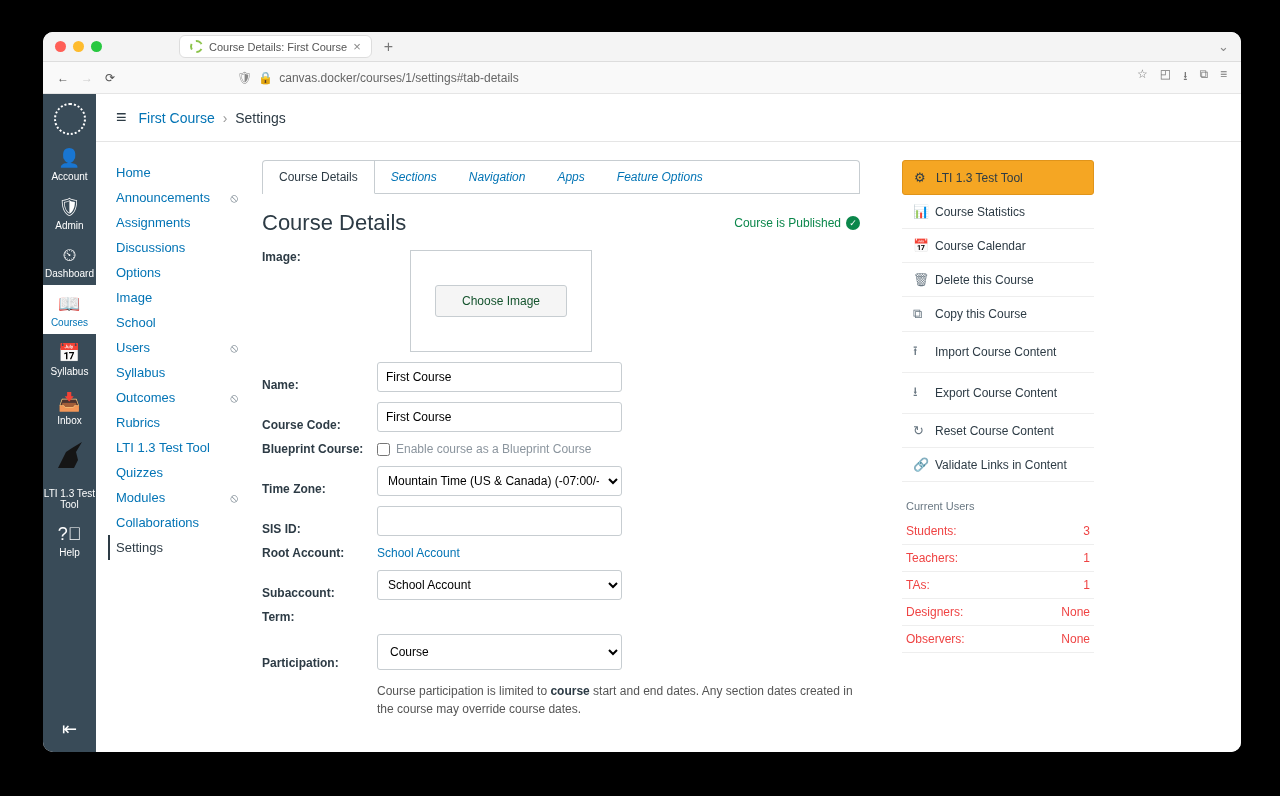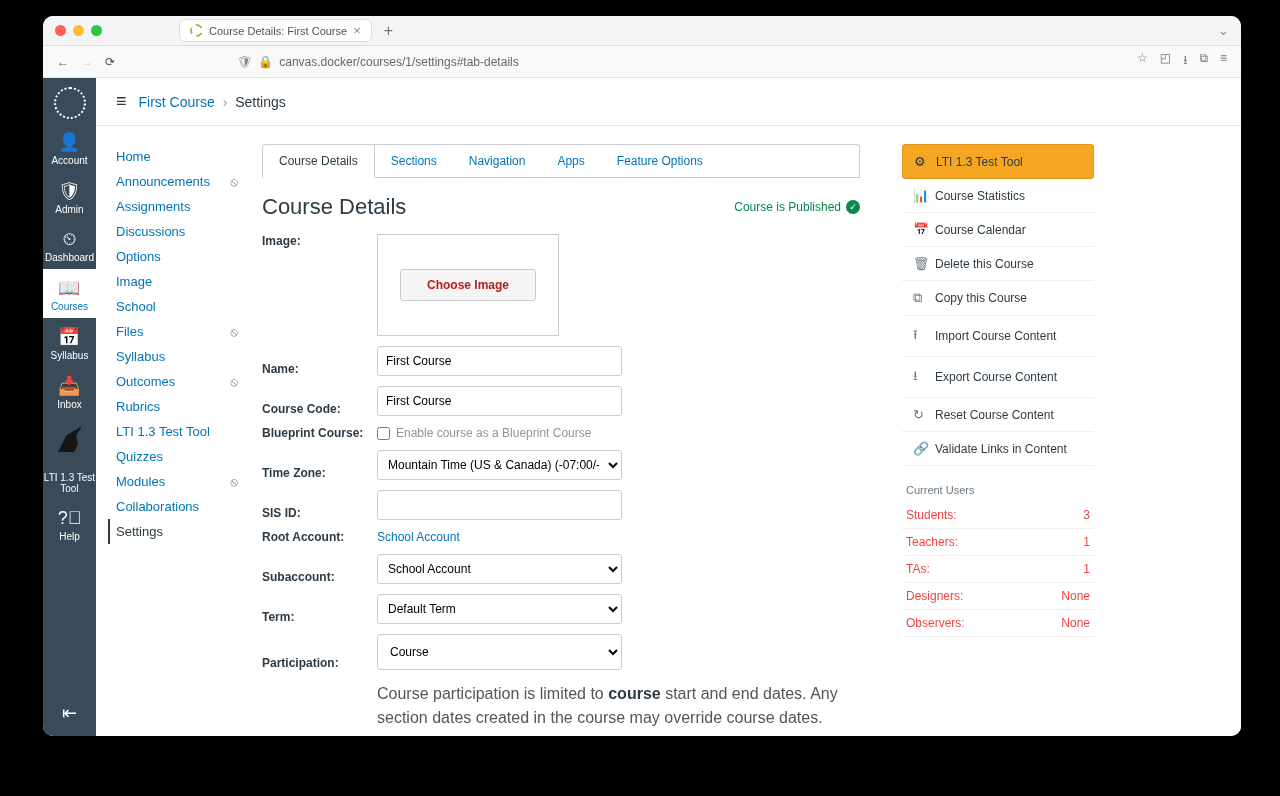--- a/index.html
+++ b/index.html
@@ -1,17 +1,17 @@
 <!DOCTYPE html>
 <html><head>
 <meta charset="utf-8">
 <style>
 * { margin: 0; padding: 0; box-sizing: border-box; }
 body { font-family: -apple-system, "Helvetica Neue", Arial, sans-serif; font-size: 13px; background: #000; width: 1280px; height: 796px; overflow: hidden; }
-.window { position: absolute; left: 43px; top: 16px; width: 1198px; height: 720px; background: #fff; border-radius: 10px; overflow: hidden; box-shadow: 0 10px 40px rgba(0,0,0,.5); display: flex; flex-direction: column; }
+.window { position: absolute; left: 43px; top: 32px; width: 1198px; height: 720px; background: #fff; border-radius: 10px; overflow: hidden; box-shadow: 0 10px 40px rgba(0,0,0,.5); display: flex; flex-direction: column; }
 .chrome { height: 30px; background: #f4f4f4; border-bottom: 1px solid #ddd; display: flex; align-items: center; padding: 0 12px; gap: 7px; }
 .dot { width: 11px; height: 11px; border-radius: 50%; }
 .dot.red{background:#ff5f57;} .dot.yellow{background:#febc2e;} .dot.green{background:#28c840;}
 .tab-bar { margin-left: 70px; display:flex; align-items:center; gap:6px;}
 .tab-item { background:#fff; border:1px solid #ddd; border-radius:6px; padding:3px 10px; display:flex; align-items:center; gap:6px; font-size:11px; color:#555;}
 .tab-fav { width:13px;height:13px;border:2px dashed #8bc34a;border-radius:50%;}
 .tab-close{color:#888;font-size:13px;cursor:pointer;}
 .tab-add{color:#777;font-size:16px;cursor:pointer;padding:0 6px;}
 .chevdown{margin-left:auto;color:#888;}
 .urlbar { height:32px; background:#f9f9f9; border-bottom:1px solid #e5e5e5; display:flex; align-items:center; padding:0 14px; gap:12px; font-size:12px;}
@@ -39,37 +39,37 @@
 .crumb-cur{color:#2d3b45;}
 .page-body{flex:1;display:flex;padding:18px 20px 0 2px;overflow:auto;}
 .coursenav{width:150px;padding:0 10px 0 18px;}
 .cn-item{display:flex;align-items:center;gap:6px;color:#0374b5;font-size:13px;padding:5px 0;cursor:pointer;}
 .cn-item.active{color:#2d3b45;font-weight:500;border-left:2px solid #2d3b45;padding-left:6px;margin-left:-8px;}
 .cn-eye{margin-left:auto;color:#6a7883;font-size:12px;}
 .main{flex:1;padding:0 28px 20px 14px;max-width:640px;}
 .tabs2{border:1px solid #c7cdd1;border-radius:4px 4px 0 0;border-bottom:none;display:flex;}
 .tab2{padding:9px 16px;font-size:12px;color:#0374b5;cursor:pointer;border-bottom:1px solid #c7cdd1;}
 .tab2.active{color:#2d3b45;border-bottom:1px solid #fff;border-right:1px solid #c7cdd1;}
-.tab2:not(.active){border-bottom:1px solid #c7cdd1;}
+.tab2:not(.active){border-bottom:1px solid #c7cdd1;font-style:italic;}
 .tabs2-fill{flex:1;border-bottom:1px solid #c7cdd1;}
 .h1row{display:flex;align-items:center;margin-top:16px;margin-bottom:14px;}
 .h1{font-size:22px;font-weight:400;color:#2d3b45;}
 .pub{margin-left:auto;color:#0b874b;font-size:12px;display:flex;align-items:center;gap:5px;}
 .pub-dot{width:14px;height:14px;border-radius:50%;background:#0b874b;display:inline-flex;align-items:center;justify-content:center;color:#fff;font-size:9px;}
 .form-row{display:flex;align-items:flex-end;margin-bottom:10px;}
-.form-row.top{align-items:flex-start;}
+.form-row.top{align-items:flex-start;gap:33px;}
 .lbl{width:115px;font-size:12px;color:#2d3b45;font-weight:600;}
 .imgbox{width:182px;height:102px;border:1px solid #c7cdd1;display:flex;align-items:center;justify-content:center;}
-.btn-choose{padding:8px 26px;background:#f5f5f5;border:1px solid #c7cdd1;border-radius:3px;font-size:12px;color:#b91c1c;cursor:pointer;font-weight:bold;}
+.btn-choose{padding:8px 26px;background:#f5f5f5;border:1px solid #c7cdd1;border-radius:3px;font-size:12px;color:#14532d;cursor:pointer;}
 .txt-input{width:245px;padding:7px 8px;border:1px solid #c7cdd1;border-radius:3px;font-size:12px;}
 .sel{width:245px;padding:6px 6px;border:1px solid #c7cdd1;border-radius:3px;font-size:12px;background:#fff;}
 .cbx{display:flex;align-items:center;gap:6px;font-size:12px;color:#8b959e;}
 .cbx input{accent-color:#999;}
 .lnk{color:#0374b5;font-size:12px;text-decoration:none;}
-.part-note{font-size:16px;color:#555;margin-left:115px;margin-top:12px;line-height:1.5;}
+.part-note{font-size:12px;color:#555;margin-left:115px;margin-top:12px;line-height:1.5;}
 .part-note b{color:#2d3b45;}
 .start-lbl{font-weight:700;font-size:12px;margin-left:115px;margin-top:14px;color:#2d3b45;}
 .sidebar{width:220px;padding:0 14px;}
 .sb-btn{display:flex;align-items:center;gap:8px;padding:9px 11px;font-size:12px;color:#2d3b45;cursor:pointer;border-bottom:1px solid #eee;}
 .sb-btn.primary{background:#f5a623;border:1px solid #e0941a;border-radius:3px;font-weight:500;border-bottom:1px solid #e0941a;}
 .sb-ic{width:14px;color:#6a7883;font-size:13px;}
 .sb-btn.primary .sb-ic{color:#2d3b45;}
 .sb-sec-title{font-size:11px;color:#6a7883;margin:18px 0 6px 4px;}
 .stat-row{display:flex;justify-content:space-between;padding:6px 4px;font-size:12px;color:#ef4444;border-bottom:1px solid #eee;}
 .stat-row:first-of-type{border-top:1px solid #eee;}
@@ -160,21 +160,21 @@
           <div class="cn-item">
               <span>Options</span>
             </div>
           <div class="cn-item">
               <span>Image</span>
             </div>
           <div class="cn-item">
               <span>School</span>
             </div>
           <div class="cn-item">
-              <span>Files</span>
+              <span>Users</span>
               <span class="cn-eye">⦸</span>
             </div>
           <div class="cn-item">
               <span>Syllabus</span>
             </div>
           <div class="cn-item">
               <span>Outcomes</span>
               <span class="cn-eye">⦸</span>
             </div>
           <div class="cn-item">
@@ -248,21 +248,20 @@
           <div class="form-row">
             <span class="lbl">Root Account:</span>
             <a href="#" class="lnk">School Account</a>
           </div>
           <div class="form-row">
             <span class="lbl">Subaccount:</span>
             <select class="sel"><option>School Account</option></select>
           </div>
           <div class="form-row">
             <span class="lbl">Term:</span>
-            <select class="sel"><option>Default Term</option></select>
           </div>
           <div class="form-row">
             <span class="lbl">Participation:</span>
             <select class="sel" style="padding:9px 8px"><option>Course</option></select>
           </div>
           <div class="part-note">
             <span>Course participation is limited to </span><b>course</b><span> start and end dates. Any section dates created in the course may override course dates.</span>
           </div>
 
         </div>

